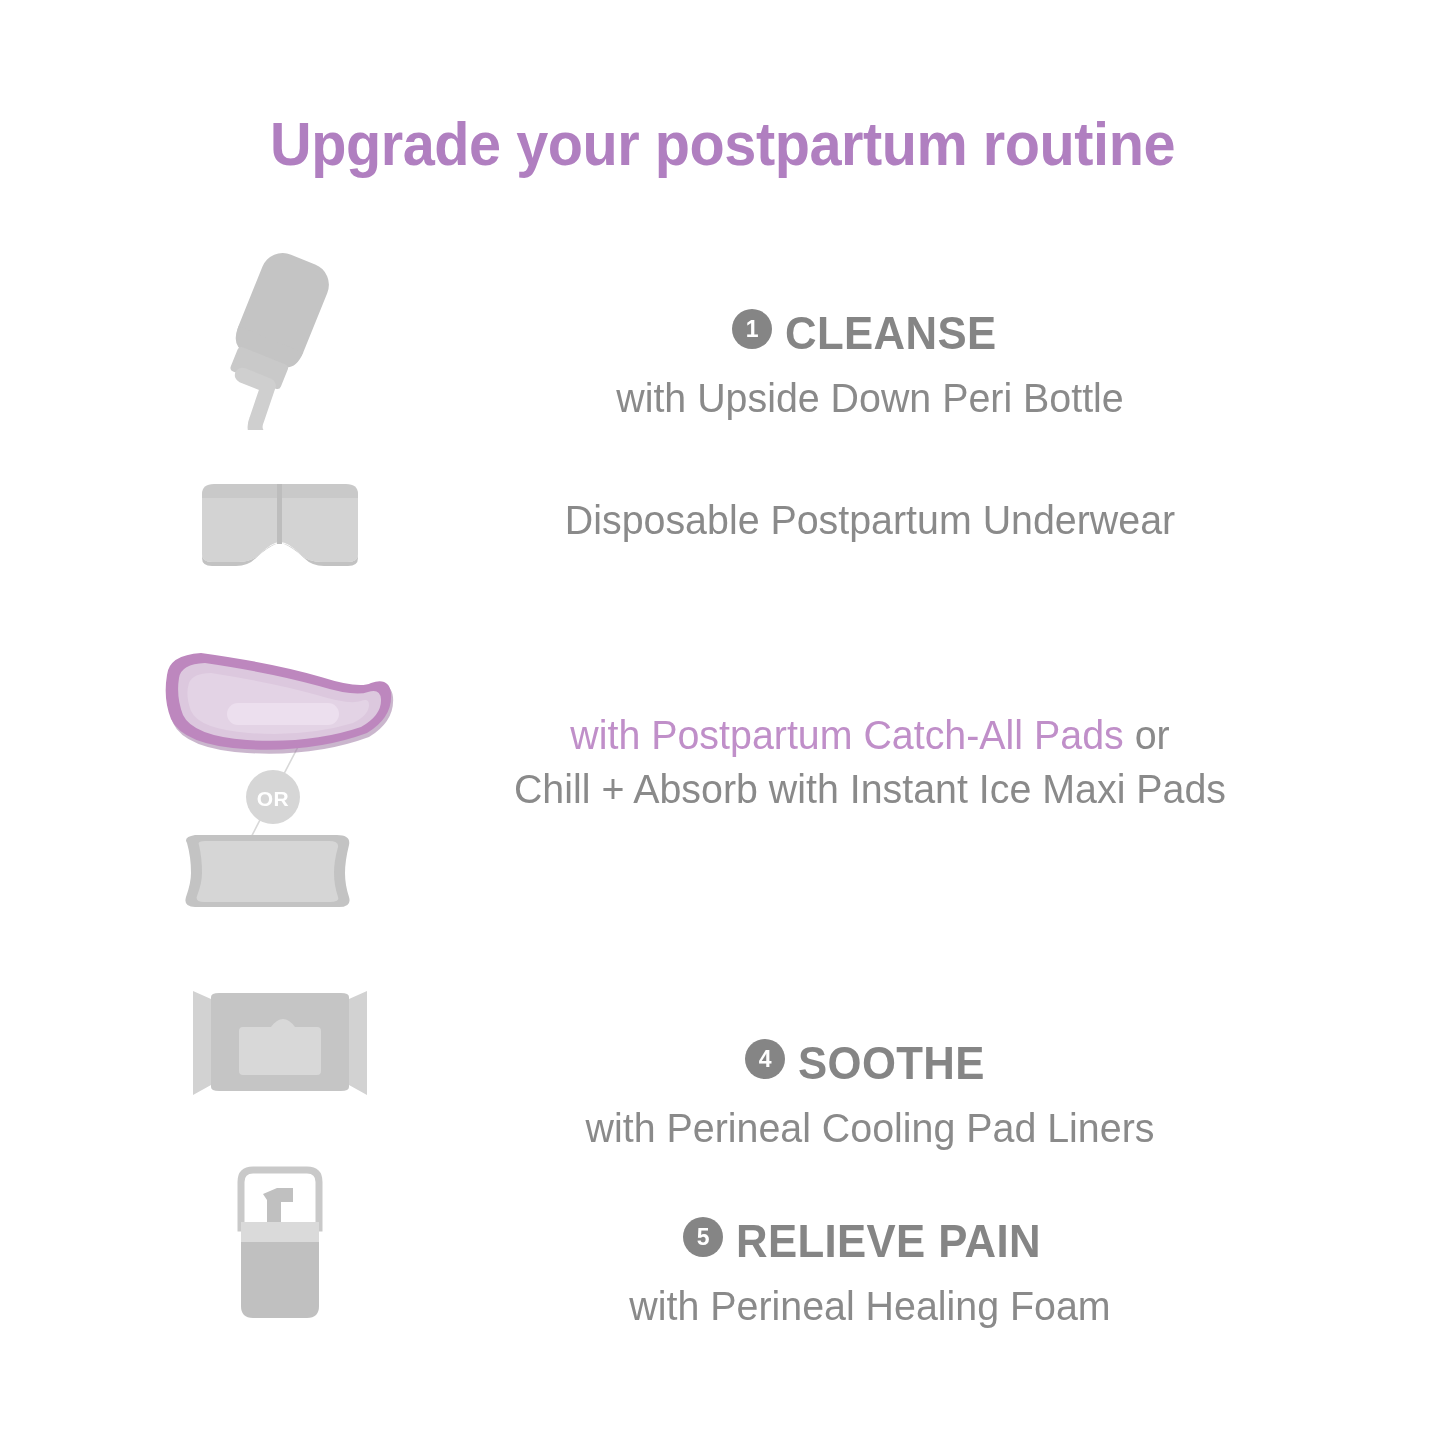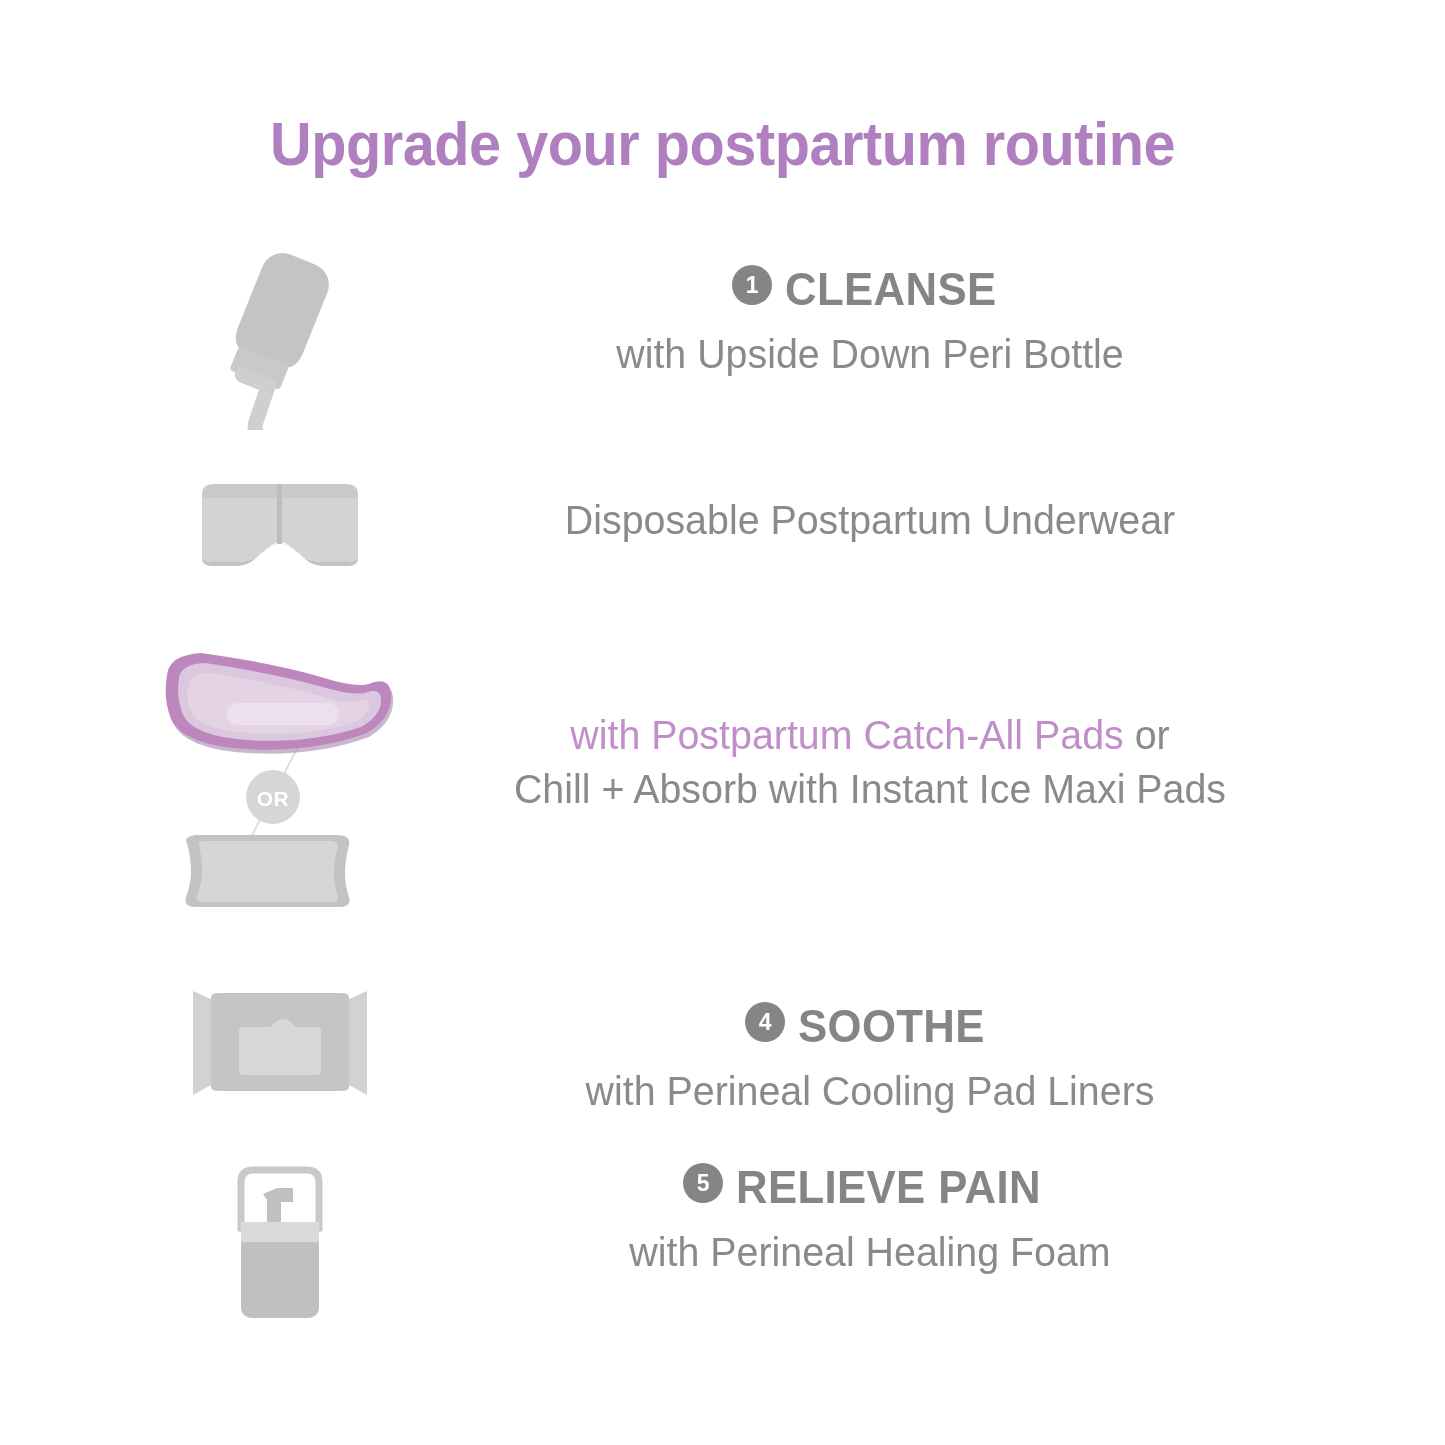--- a/index.html
+++ b/index.html
@@ -55,20 +55,21 @@
     position: absolute;
     left: 420px;
     width: 900px;
     text-align: center;
   }
 
   .head-line {
     display: block;
     white-space: nowrap;
     line-height: 1.0;
+    margin-top: 44px;
   }
   .badge {
     display: inline-block;
     vertical-align: middle;
     width: 40px;
     height: 40px;
     border-radius: 50%;
     background: #858585;
     color: #ffffff;
     font-family: "Liberation Sans", sans-serif;
@@ -230,21 +231,21 @@
 
           <path d="M26 22 Q26 18 34 18 L156 18 Q164 18 164 22 L164 112
                    Q164 116 156 116 L34 116 Q26 116 26 112 Z" fill="#c5c5c5"></path>
 
           <path d="M58 52 L86 52 Q92 44 98 44 Q104 44 110 52 L132 52
                    Q136 52 136 56 L136 96 Q136 100 132 100 L58 100
                    Q54 100 54 96 L54 56 Q54 52 58 52 Z" fill="#d8d8d8"></path>
         </svg>
       </div>
     </div>
-    <div class="text-col" style="top:28px;">
+    <div class="text-col" style="top:21px;">
       <span class="head-line">
         <span class="badge">4</span><span class="head-label">SOOTHE</span>
       </span>
       <span class="sub-line">with Perineal Cooling Pad Liners</span>
     </div>
   </div>
 
   <div class="step" style="top:1160px;">
     <div class="icon-col" style="top:0; height:170px;">
       <div class="icon-wrap" style="width:130px;height:170px;">
@@ -254,21 +255,21 @@
 
           <path d="M48 34 L62 28 L78 28 L78 42 L66 42 L66 62 L52 62 L52 40 Z" fill="#c0c0c0"></path>
 
           <rect x="26" y="62" width="78" height="22" fill="#dadada"></rect>
 
           <path d="M26 82 L104 82 L104 146 Q104 158 92 158 L38 158
                    Q26 158 26 146 Z" fill="#c0c0c0"></path>
         </svg>
       </div>
     </div>
-    <div class="text-col" style="top:4px;">
+    <div class="text-col" style="top:14px;">
       <span class="head-line">
         <span class="badge">5</span><span class="head-label">RELIEVE PAIN</span>
       </span>
       <span class="sub-line">with Perineal Healing Foam</span>
     </div>
   </div>
 
 </div>
 
 </body></html>

